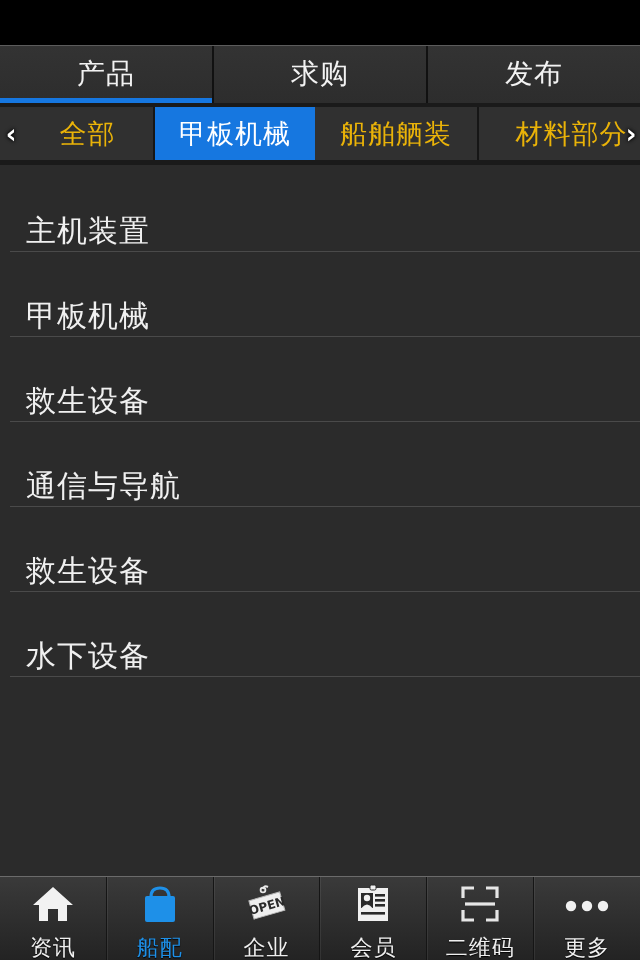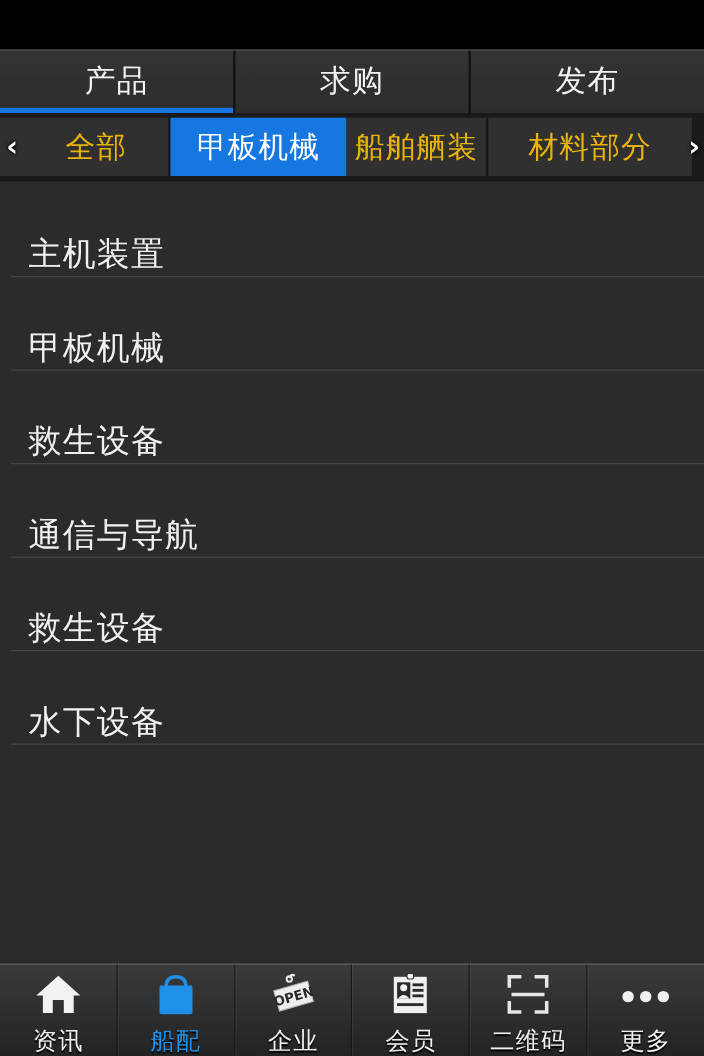--- a/index.html
+++ b/index.html
@@ -53,21 +53,21 @@
   .cat-arrow.right { right:-4px; }
   .cat-scroll { display:flex; align-items:stretch; width:100%; }
   .cat {
     display:flex; align-items:center; justify-content:center;
     color:#eab308; font-size:27px; letter-spacing:1px;
     background:#303030; border-right:2px solid #161616;
     flex:0 0 auto;
   }
   .cat.c-all   { width:155px; padding-left:22px; }
   .cat.c-2     { width:160px; background:#1677e0; color:#fff; border-right:none; }
-  .cat.c-3     { width:129px; }
+  .cat.c-3     { width:164px; }
   .cat.c-4     { width:185px; border-right:none; }
 
   
   .list { flex:1 1 auto; background:#2b2b2b; overflow:hidden; padding-top:2px; }
   .list-item {
     height:85px; display:flex; align-items:flex-end;
     padding-left:26px; position:relative;
   }
   .list-item .li-label { color:#f0f0f0; font-size:30px; letter-spacing:1px; }
   .list-item::after {

